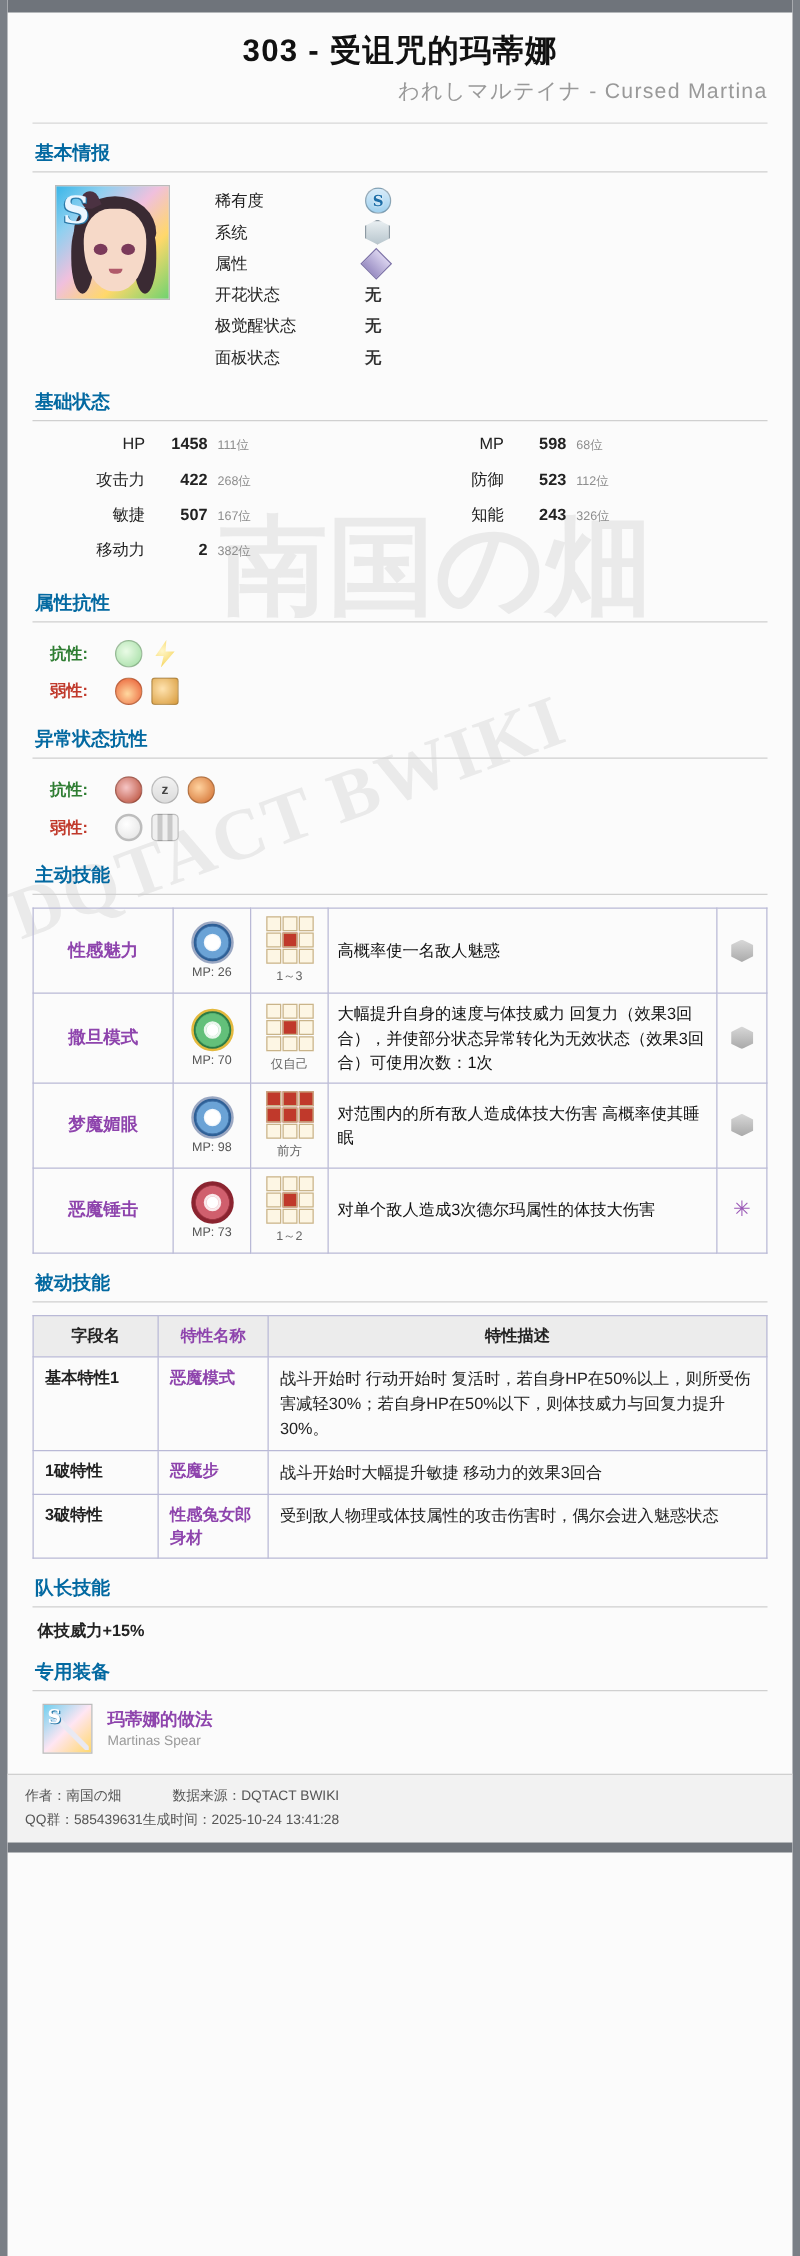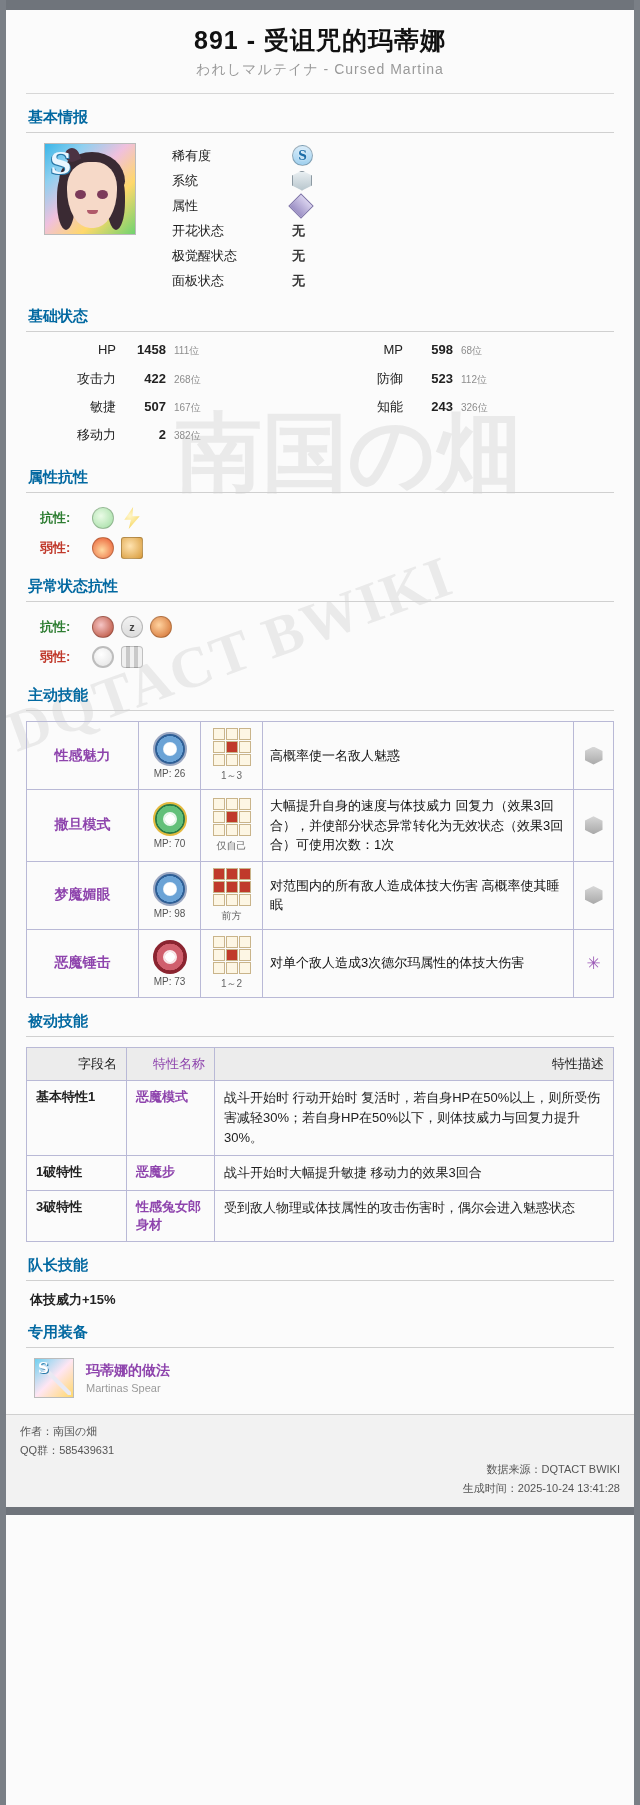--- a/index.html
+++ b/index.html
@@ -49,22 +49,22 @@
   
   .title {
     text-align: center;
     font-size: 25px;
     font-weight: bold;
     color: #111;
     padding-top: 14px;
     letter-spacing: 1px;
   }
   .subtitle {
-    text-align: center;
-    font-size: 14px;
+    text-align: right;
+    font-size: 17px;
     color: #999;
     padding-top: 4px;
     padding-bottom: 8px;
     letter-spacing: 1px;
   }
   hr.rule { border:0; border-top: 1px solid #d7d7d7; margin: 6px 0 0 0; }
 
   
   .sec {
     font-size: 15px;
@@ -222,21 +222,21 @@
   .hexg {
     width:18px;height:18px;margin:0 auto;display:block;
     background:linear-gradient(#d8d8d8,#a9a9a9);
     clip-path: polygon(50% 0%, 100% 25%, 100% 75%, 50% 100%, 0% 75%, 0% 25%);
   }
   .sparkle { font-size:17px; color:#9b59b6; display:block; text-align:center; }
 
   
   .passive { border:1px solid #b9b9d6; }
   .passive th, .passive td { border:1px solid #b9b9d6; padding: 7px 9px; font-size: 13px; vertical-align: top; }
-  .passive th { background:#ececec; font-weight:normal; text-align:right; font-size:13px; }
+  .passive th { background:#ececec; font-weight:bold; text-align:center; font-size:13px; }
   .p-field { width: 100px; font-weight:bold; }
   .p-name { width: 88px; font-weight:bold; color:#8e44ad; }
   .p-desc { line-height:1.55; }
 
   .leader { font-size: 13px; font-weight:bold; padding-left: 4px; }
 
   
   .equip { display:flex; align-items:center; padding-left: 8px; }
   .eq-ico {
     width:40px;height:40px;border:1px solid #bbb;
@@ -256,37 +256,37 @@
   .eq-sub { font-size: 11px; color:#9a9a9a; margin-top:2px; }
 
   
   .footer {
     margin-top: 16px;
     border-top: 1px solid #d0d0d0;
     background: #f2f2f2;
     font-size: 11px;
     color: #555;
     padding: 7px 14px 9px 14px;
-    display:flex; justify-content:flex-start;flex-direction:column;
+    display:flex; justify-content:flex-start;
   }
   .footer div div { padding: 2px 0; }
   .footer .right { text-align:right; }
 </style>
 </head>
 <body>
 
 <div class="page">
   <div class="topbar"></div>
 
   <div class="wm wm1">南国の畑</div>
   <div class="wm wm2">DQTACT BWIKI</div>
 
   <div class="content">
 
-    <div class="title">891 - 受诅咒的玛蒂娜</div>
+    <div class="title">303 - 受诅咒的玛蒂娜</div>
     <div class="subtitle">われしマルテイナ - Cursed Martina</div>
     <hr class="rule">
 
     <div class="sec">基本情报</div>
     <hr class="secline">
 
     <div class="basic">
       <div class="portrait">
         <div class="hair"></div>
         <div class="hair2"></div>

